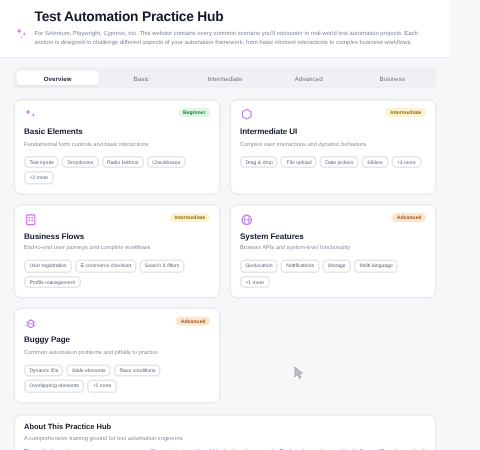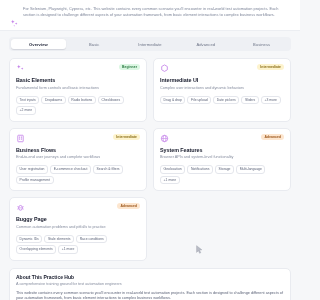--- a/index.html
+++ b/index.html
@@ -127,20 +127,21 @@
   <div class="header">
     <div class="header-row">
       <span class="hdr-icon">
         <svg viewBox="0 0 16 16" width="9" height="9">
           <path d="M5 1.5l.9 2.3 2.3.9-2.3.9L5 8l-.9-2.4-2.3-.9 2.3-.9z" fill="#c07ae8"></path>
           <path d="M11 6l.6 1.6 1.6.6-1.6.6L11 10.4l-.6-1.6-1.6-.6 1.6-.6z" fill="#c07ae8"></path>
           <path d="M7.5 10.5l.45 1.1 1.1.45-1.1.45-.45 1.1-.45-1.1-1.1-.45 1.1-.45z" fill="#d6a3f0"></path>
         </svg>
       </span>
       <div class="hdr-text">
+        <div class="page-title">Test Automation Practice Hub</div>
         <div class="page-sub">For Selenium, Playwright, Cypress, etc. This website contains every common scenario you'll encounter in real-world test automation projects. Each section is designed to challenge different aspects of your automation framework, from basic element interactions to complex business workflows.</div>
       </div>
     </div>
   </div>
 
   <div class="tabbar">
     <div class="tab active">Overview</div>
     <div class="tab">Basic</div>
     <div class="tab">Intermediate</div>
     <div class="tab">Advanced</div>

